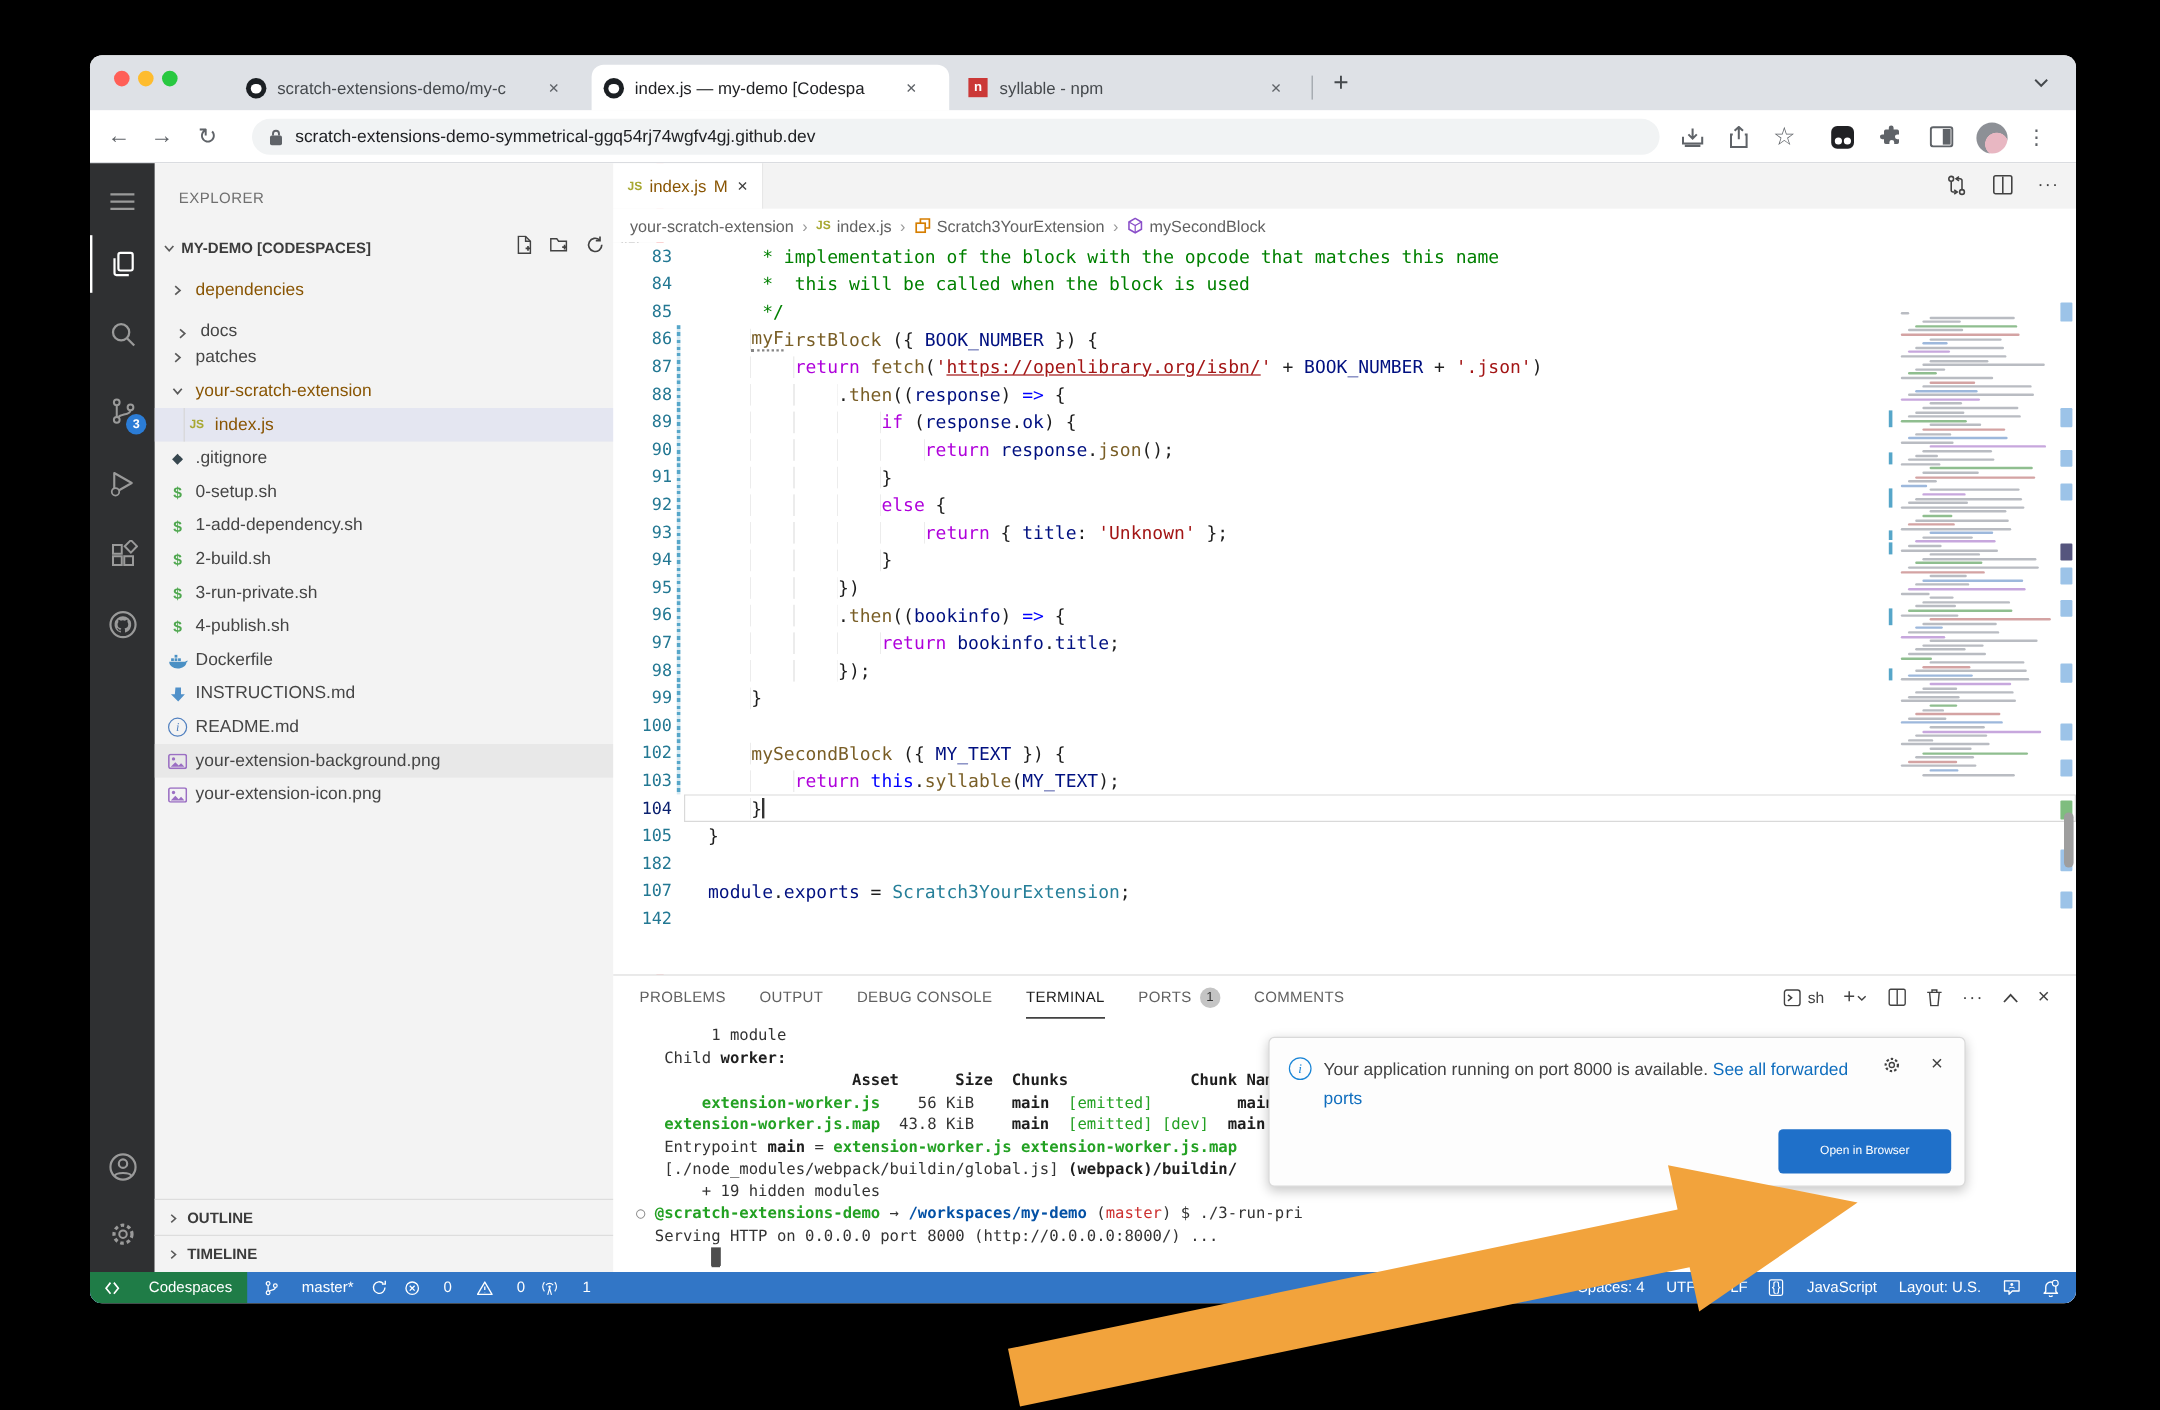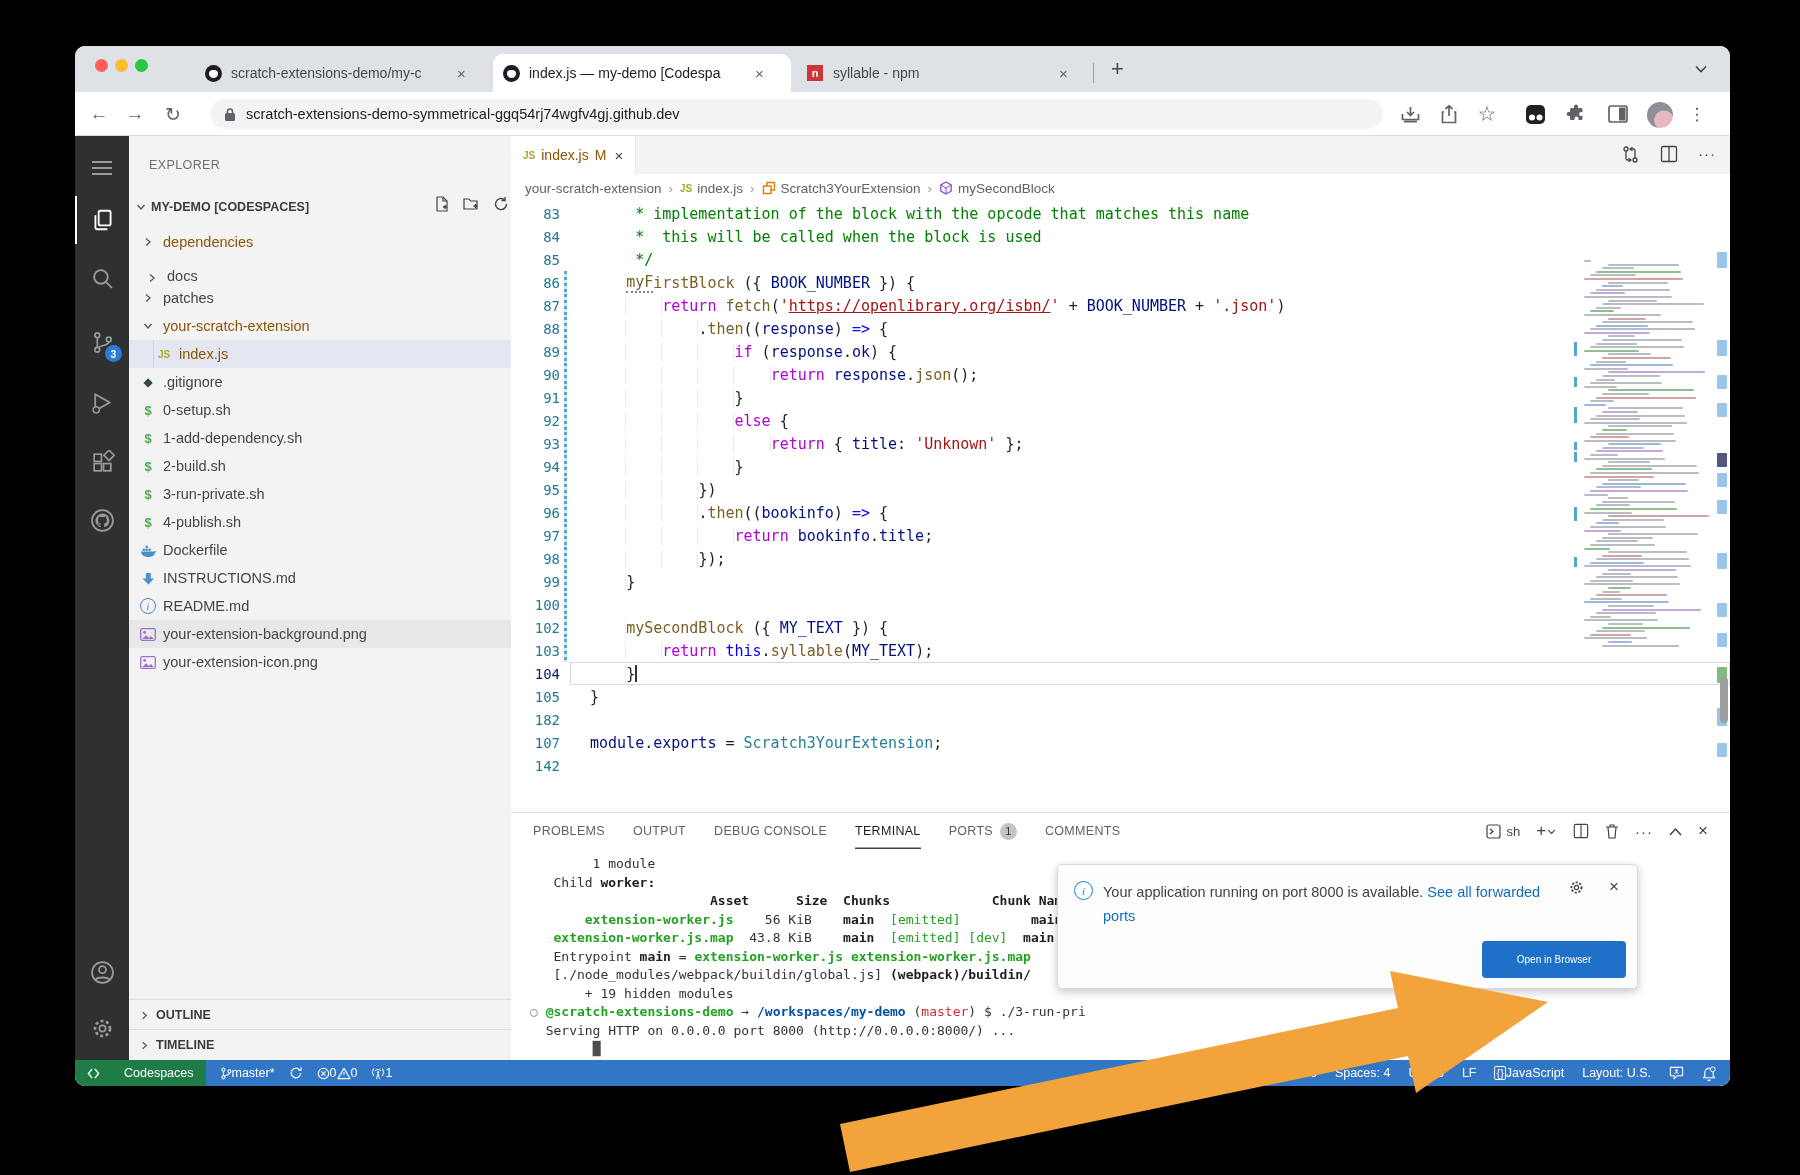--- a/index.html
+++ b/index.html
@@ -23,21 +23,21 @@
   #toolbar{position:absolute;left:0;top:46px;width:100%;height:44px;background:#fff;border-bottom:1px solid #dadce0;box-sizing:border-box;}
   .navic{position:absolute;top:8px;width:28px;height:28px;display:flex;align-items:center;justify-content:center;color:#5f6368;font-size:19px;}
   #omnibox{position:absolute;left:135px;top:7px;width:1173px;height:30px;background:#f1f3f4;border-radius:16px;display:flex;align-items:center;padding:0 14px;box-sizing:border-box;}
   #omnibox .url{font-size:14.5px;color:#202124;margin-left:10px;}
   
   #vscode{position:absolute;left:0;top:90px;width:100%;height:950px;background:#fff;}
   #activitybar{position:absolute;left:0;top:0;width:54px;height:924px;background:#2f3032;}
   .act-item{position:absolute;left:0;width:54px;height:48px;display:flex;align-items:center;justify-content:center;}
   .act-item.active{border-left:2px solid #fff;box-sizing:border-box;}
   .badge{position:absolute;right:7px;bottom:4px;background:#2b7cd6;color:#fff;font-size:10.5px;min-width:17px;height:17px;border-radius:9px;display:flex;align-items:center;justify-content:center;font-weight:bold;}
-  #sidebar{position:absolute;left:54px;top:0;width:424px;height:924px;background:#f3f3f3;border-right:1px solid #ef4444;box-sizing:border-box;}
+  #sidebar{position:absolute;left:54px;top:0;width:424px;height:924px;background:#f3f3f3;border-right:6px solid #ef4444;box-sizing:border-box;}
   #sb-title{position:absolute;left:20px;top:22px;font-size:12.5px;color:#6f6f6f;letter-spacing:.4px;}
   #sb-dots{position:absolute;right:18px;top:16px;color:#424242;font-size:16px;letter-spacing:1px;}
   #section-hdr{position:absolute;left:0;top:58px;width:100%;height:26px;display:flex;align-items:center;font-size:12.5px;font-weight:bold;color:#3b3b3b;}
   #section-hdr .chev{margin:0 4px 0 6px;}
   #sec-icons{position:absolute;right:14px;top:60px;display:flex;gap:13px;}
   #filetree{position:absolute;left:0;top:92px;width:100%;}
   .trow{height:28px;display:flex;align-items:center;font-size:14.5px;color:#454545;position:relative;}
   .trow.sel{background:#e4e6f1;}
   .trow.hov{background:#e8e8e8;}
   .trow.mod{color:#895503;}
@@ -92,21 +92,21 @@
   .ptab.active{color:#1e1e1e;box-shadow:inset 0 -1.5px 0 #424242;}
   .pbadge{background:#c4c4c4;color:#333;border-radius:9px;min-width:17px;height:17px;display:flex;align-items:center;justify-content:center;font-size:11px;}
   #panel-actions{position:absolute;right:22px;top:0;height:36px;display:flex;align-items:center;gap:16px;color:#424242;font-size:13px;}
   #terminal{position:absolute;left:19px;top:42px;right:0;font-family:"DejaVu Sans Mono",monospace;font-size:13px;line-height:18.5px;white-space:pre;color:#333;}
   .tm-b{font-weight:bold;color:#1e1e1e}.tm-g{color:#23a123;font-weight:bold}.tm-gn{color:#23a123}
   .tm-bl{color:#0451a5;font-weight:bold}.tm-r{color:#cd3131}.tm-dim{color:#8a8a8a}
   .tm-cur{background:#4d4d4d;color:#4d4d4d;}
   
   #statusbar{position:absolute;left:0;bottom:0;width:100%;height:26px;background:#3276c6;color:#fff;font-size:12.5px;display:flex;align-items:center;}
   #remote-seg{height:26px;background:#1f7c47;display:flex;align-items:center;padding:0 12px;gap:24px;font-size:12.5px;}
-  .sb-item{display:flex;align-items:center;gap:0;margin-left:14px;}
+  .sb-item{display:flex;align-items:center;gap:20px;margin-left:14px;}
   #sb-right{margin-left:auto;display:flex;align-items:center;gap:18px;padding-right:14px;}
   #sb-right .sb-item{margin-left:0;}
   
   #toast{position:absolute;left:1057px;top:864px;width:581px;height:125px;background:#fdfdfd;border:1px solid #d9d9d9;border-radius:5px;box-shadow:0 3px 10px rgba(0,0,0,.22);z-index:40;box-sizing:border-box;}
   #toast .info-ic{position:absolute;left:16px;top:16px;width:17px;height:17px;border:1.6px solid #1a85d6;border-radius:50%;color:#1a85d6;font-size:11px;display:flex;align-items:center;justify-content:center;font-family:"Liberation Serif",serif;font-style:italic;}
   #toast-msg{position:absolute;left:45px;top:15px;width:468px;font-size:14.5px;color:#424242;line-height:24px;}
   #toast-msg a{color:#106ebe;text-decoration:none;}
   #toast-gear{position:absolute;right:52px;top:14px;color:#424242;}
   #toast-close{position:absolute;right:18px;top:12px;color:#424242;font-size:17px;}
   #toast-btn{position:absolute;right:11px;bottom:10px;width:144px;height:37px;background:#1f70c9;color:#fff;font-size:10px;border:none;border-radius:4px;display:flex;align-items:center;justify-content:center;font-family:"Liberation Sans",sans-serif;}

